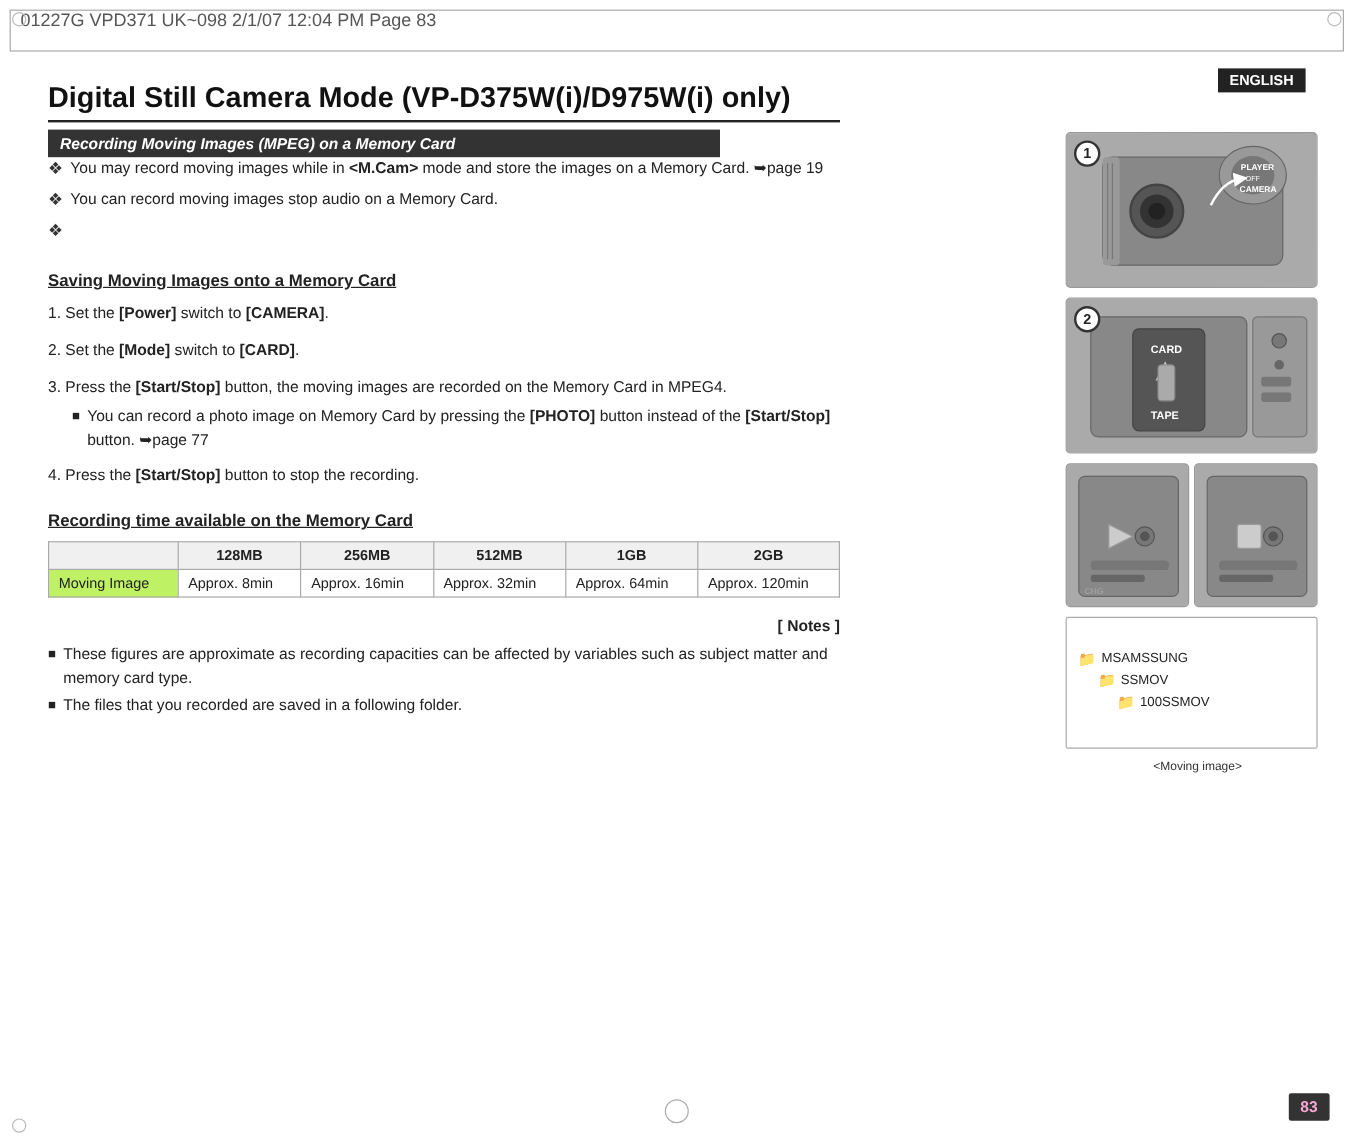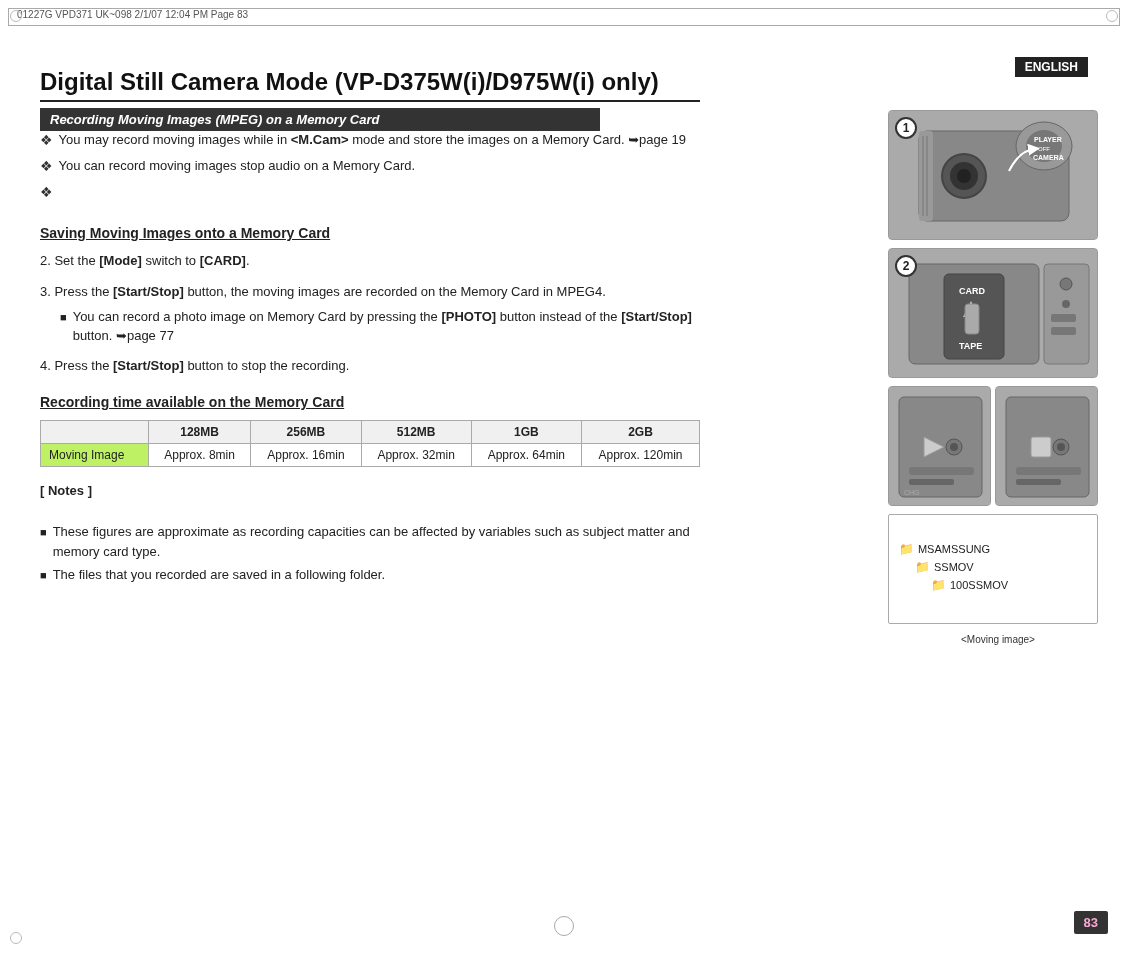--- a/index.html
+++ b/index.html
@@ -13,25 +13,25 @@
       overflow: hidden;
       position: relative;
     }
 
     
     .header-bar {
       position: absolute;
       top: 8px;
       left: 8px;
       right: 8px;
-      height: 18px;
+      height: 35px;
       border: 1px solid #aaa;
       display: flex;
       padding: 0 8px;
-      font-size: 10px;
+      font-size: 15px;
       color: #555;
     }
 
     
     .english-badge {
       position: absolute;
       top: 57px;
       right: 40px;
       background: #222;
       color: #fff;
@@ -137,36 +137,37 @@
     .recording-table th {
       border: 1px solid #aaa;
       padding: 4px 8px;
       text-align: center;
       font-weight: bold;
       background: #f0f0f0;
     }
     .recording-table td {
       border: 1px solid #aaa;
       padding: 4px 8px;
-      text-align: center;
+      text-align: left;
     }
     .recording-table .row-header {
       font-weight: normal;
       text-align: left;
       background: #bef264;
     }
 
     
     .notes-section {
       margin-top: 16px;
     }
     .notes-title {
       font-weight: bold;
       font-size: 13px;
-      margin-bottom: 24px;
+      margin-bottom: 6px;
+      text-align: right;
     }
     .note-item {
       display: flex;
       align-items: flex-start;
       margin-bottom: 4px;
       font-size: 13px;
       line-height: 1.5;
     }
     .note-symbol {
       margin-right: 6px;
@@ -309,20 +310,23 @@
   <div class="bullet-item">
     <span class="bullet-symbol">❖</span>
     <span>You can record moving images stop audio on a Memory Card.</span>
   </div>
   <div class="bullet-item">
     <span class="bullet-symbol">❖</span>
   </div>
 
   <div class="subsection-heading" style="margin-top:22px;">Saving Moving Images onto a Memory Card</div>
 
+  <div class="step-item">
+    1. Set the <span class="inline-bold">[Power]</span> switch to <span class="inline-bold">[CAMERA]</span>.
+  </div>
 
   <div class="step-item">
     2. Set the <span class="inline-bold">[Mode]</span> switch to <span class="inline-bold">[CARD]</span>.
   </div>
 
   <div class="step-item">
     3. Press the <span class="inline-bold">[Start/Stop]</span> button, the moving images are recorded on the Memory Card in MPEG4.
     <div class="sub-note">
       <span class="sub-note-symbol">■</span>
       <span>You can record a photo image on Memory Card by pressing the <span class="inline-bold">[PHOTO]</span> button instead of the <span class="inline-bold">[Start/Stop]</span> button. ➥page 77</span>

